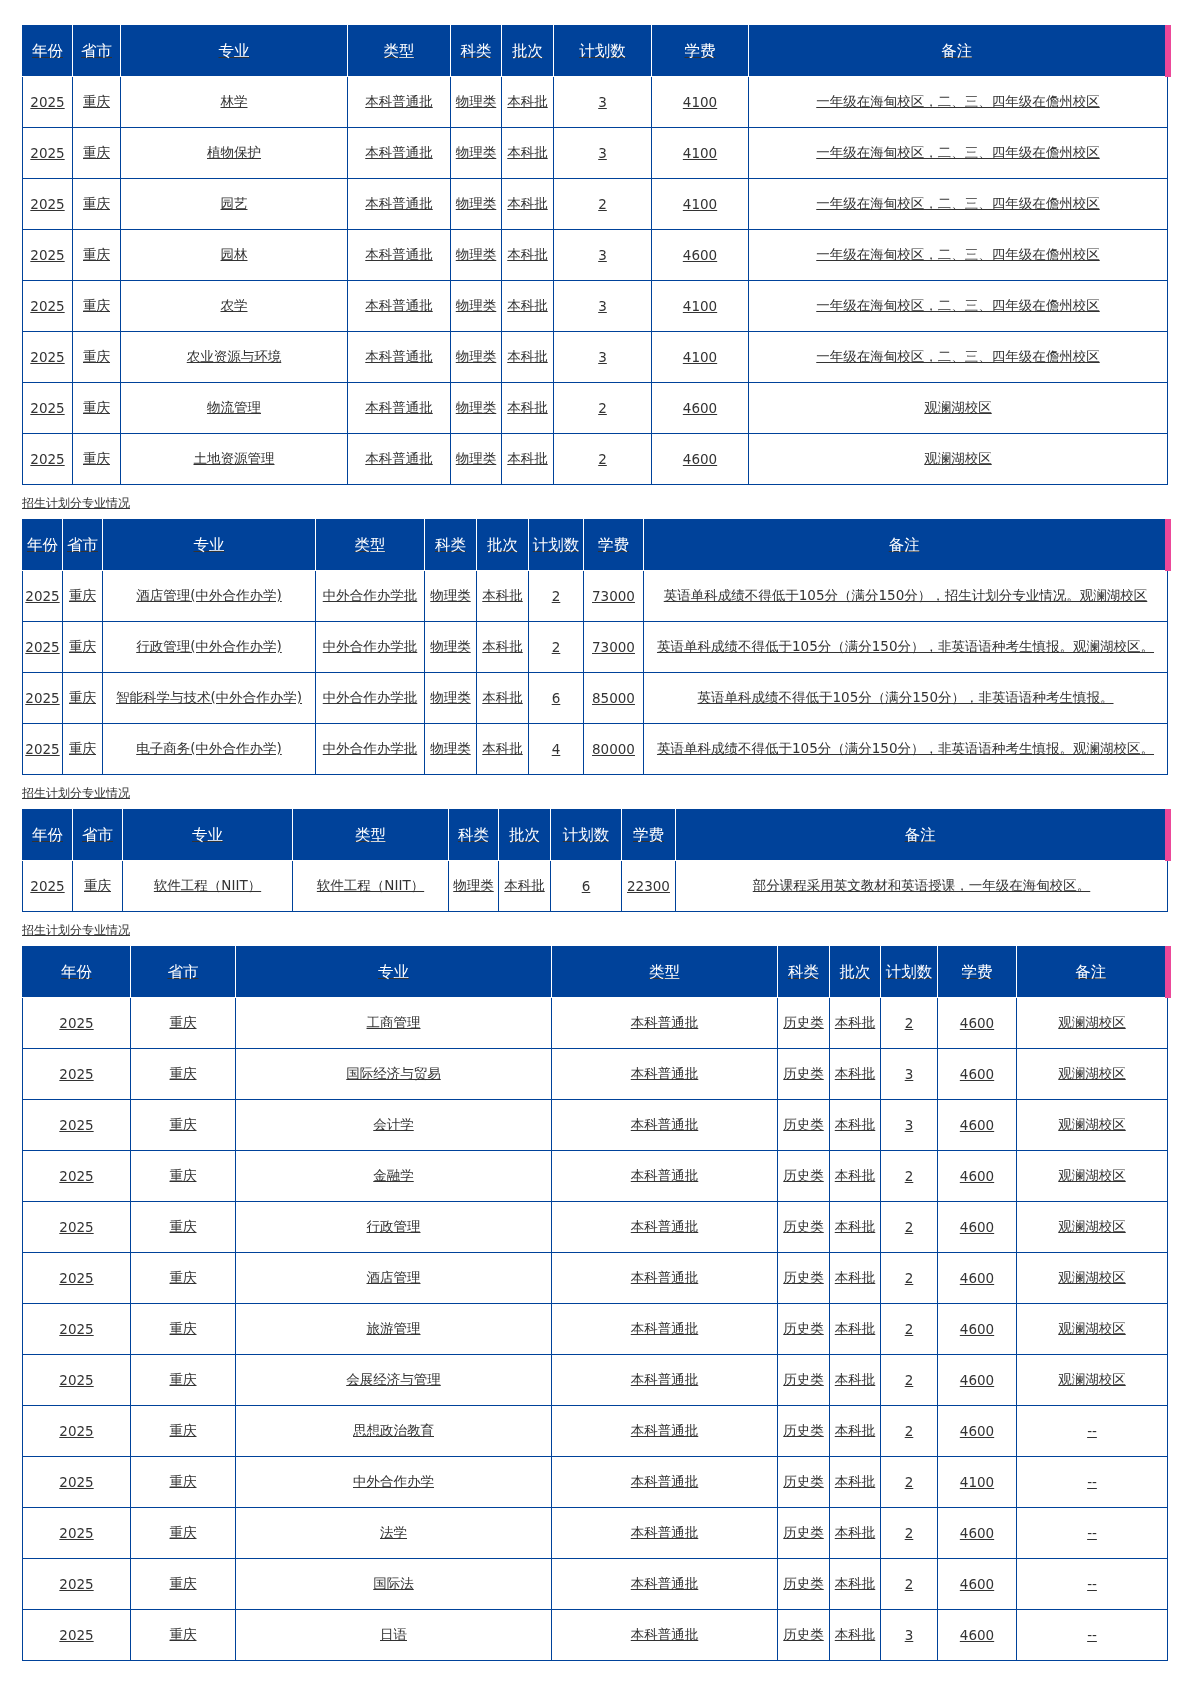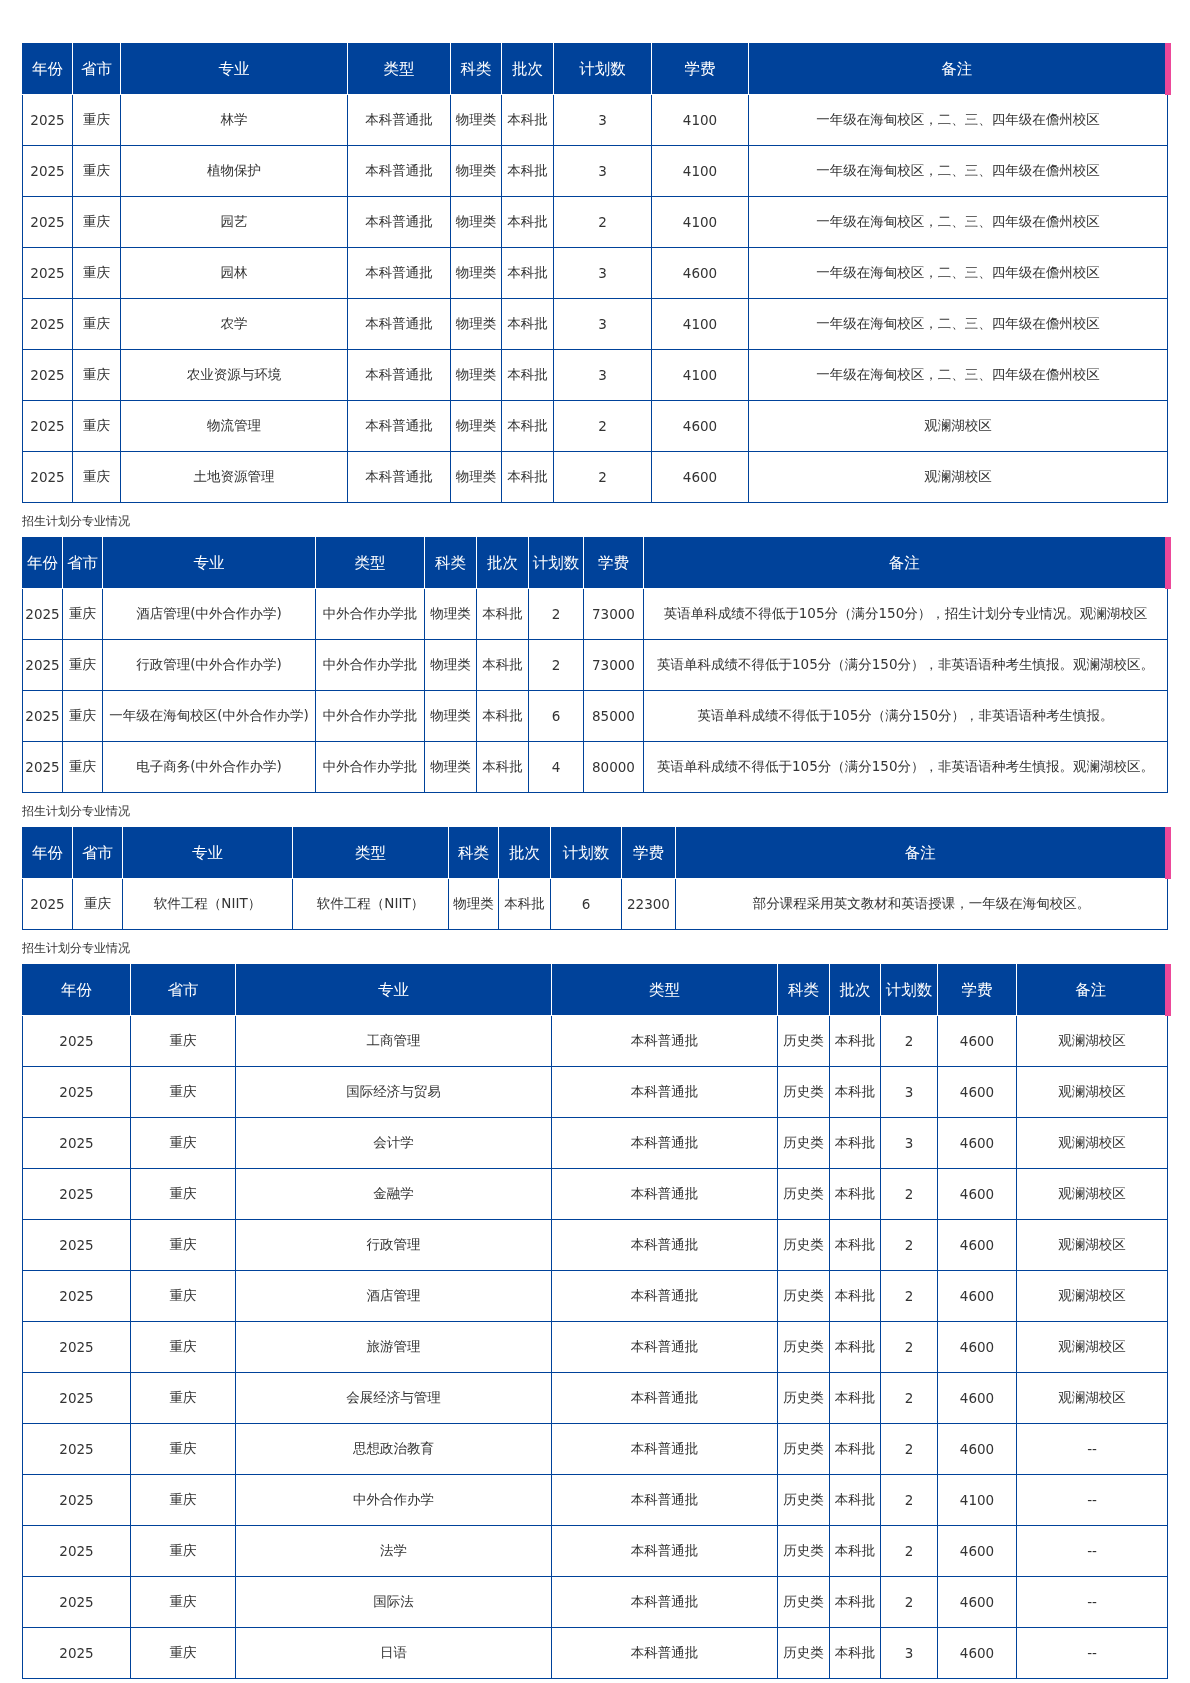--- a/index.html
+++ b/index.html
@@ -1,18 +1,18 @@
 <!DOCTYPE html>
 <html><head>
 <meta charset="utf-8">
 <style>
   html, body { margin: 0; padding: 0; background: #ffffff; }
   body { width: 1190px; height: 1683px; position: relative; overflow: hidden;
          font-family: "DejaVu Sans", "Liberation Sans", sans-serif; color: #333333; }
-  .wrap { position: absolute; left: 22px; top: 43px; width: 1145px; }
+  .wrap { position: absolute; left: 22px; top: 25px; width: 1145px; text-decoration: underline; }
   table.plan { border-collapse: collapse; table-layout: fixed; width: 1145px; }
   table.plan th { background: #00429a; color: #ffffff; font-weight: normal; font-size: 15.5px;
                   height: 50px; border: 1px solid #ffffff; border-top: 1px solid #00429a; padding: 0; text-align: center; }
   table.plan th:first-child { border-left: 1px solid #00429a; }
   table.plan th:last-child { border-right: 6px solid #ec4899; }
   table.plan td { border: 1px solid #00429a; height: 50px; font-size: 13.5px; text-align: center;
                   padding: 0; white-space: nowrap; overflow: hidden; color: #333333; }
   .section-title { font-size: 12px; color: #333333; height: 34px; line-height: 36px; margin: 0; padding: 0; }
 </style>
 </head>
@@ -184,21 +184,21 @@
             <td>中外合作办学批</td>
             <td>物理类</td>
             <td>本科批</td>
             <td>2</td>
             <td>73000</td>
             <td>英语单科成绩不得低于105分（满分150分），非英语语种考生慎报。观澜湖校区。</td>
           </tr>
           <tr>
             <td>2025</td>
             <td>重庆</td>
-            <td>一年级在海甸校区(中外合作办学)</td>
+            <td>智能科学与技术(中外合作办学)</td>
             <td>中外合作办学批</td>
             <td>物理类</td>
             <td>本科批</td>
             <td>6</td>
             <td>85000</td>
             <td>英语单科成绩不得低于105分（满分150分），非英语语种考生慎报。</td>
           </tr>
           <tr>
             <td>2025</td>
             <td>重庆</td>

